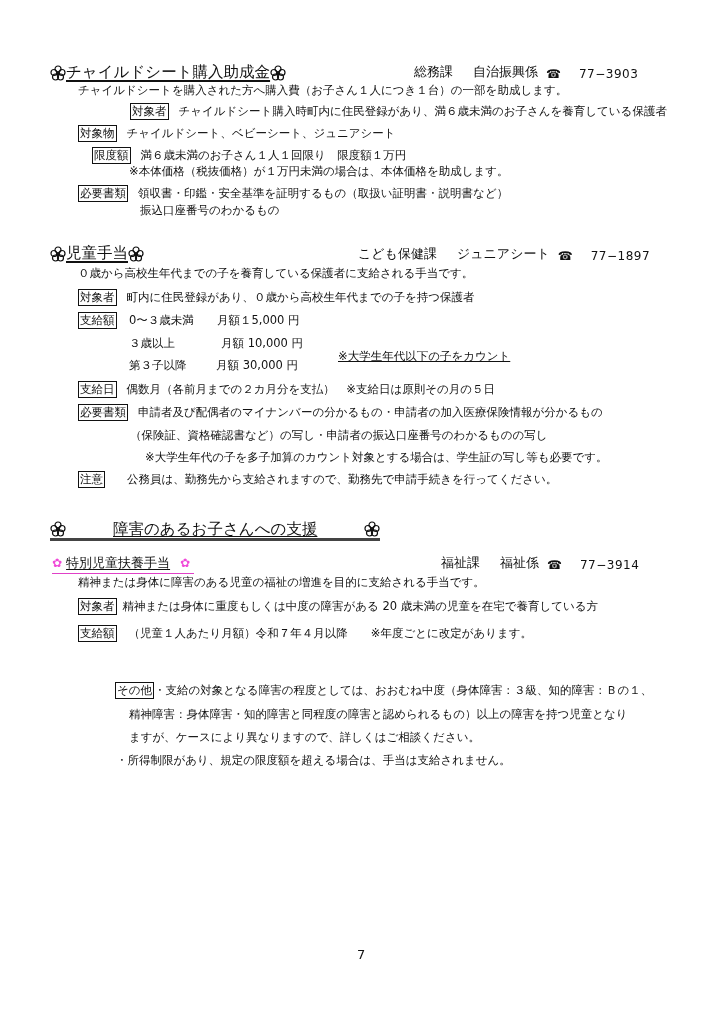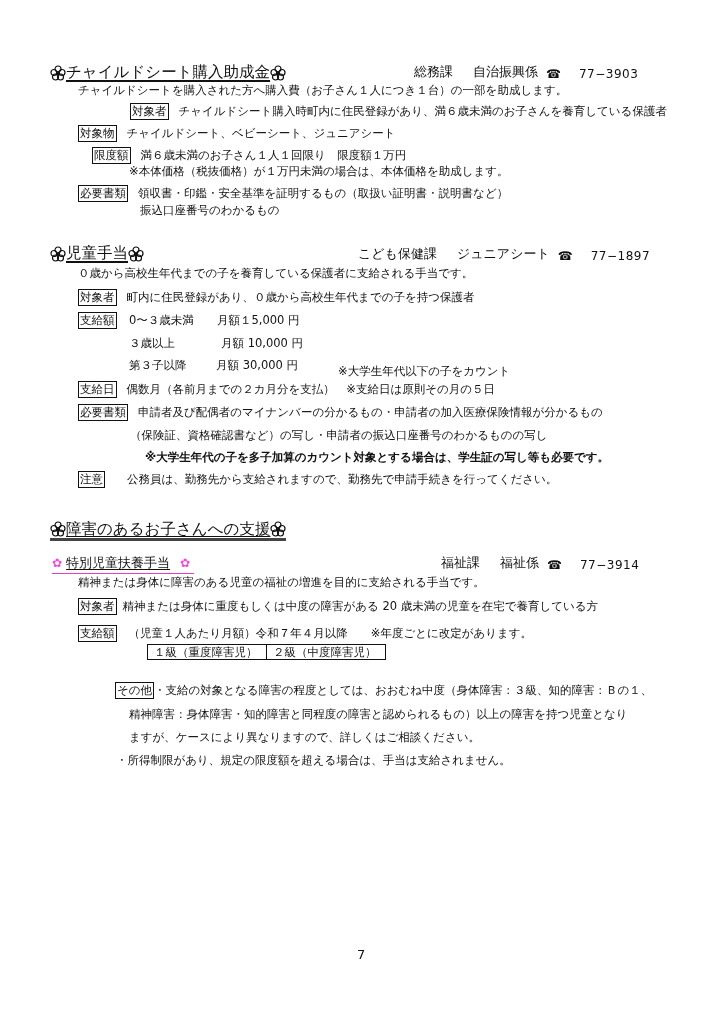--- a/index.html
+++ b/index.html
@@ -134,35 +134,35 @@
 
 <div class="abs txt" style="left:78px; top:312px;">
   <span class="label">支給額</span>
 </div>
 <div class="abs txt" style="left:129px; top:312px;">0〜３歳未満</div>
 <div class="abs txt" style="left:217px; top:312px;">月額１5,000 円</div>
 <div class="abs txt" style="left:129px; top:335px;">３歳以上</div>
 <div class="abs txt" style="left:221px; top:335px;text-align:right;">月額 10,000 円</div>
 <div class="abs txt" style="left:129px; top:357px;">第３子以降</div>
 <div class="abs txt" style="left:216px; top:357px;">月額 30,000 円</div>
-<div class="abs txt" style="left:338px; top:363px;">※大学生年代以下の子をカウント</div>
+<div class="abs txt" style="left:338px; top:348px;text-decoration:underline;">※大学生年代以下の子をカウント</div>
 
 <div class="abs txt" style="left:78px; top:381px;">
   <span class="label">支給日</span><span>偶数月（各前月までの２カ月分を支払）　※支給日は原則その月の５日</span>
 </div>
 <div class="abs txt" style="left:78px; top:404px;">
   <span class="label">必要書類</span><span>申請者及び配偶者のマイナンバーの分かるもの・申請者の加入医療保険情報が分かるもの</span>
 </div>
 <div class="abs txt" style="left:130px; top:427px;">（保険証、資格確認書など）の写し・申請者の振込口座番号のわかるものの写し</div>
-<div class="abs txt" style="left:145px; top:449px;font-weight:bold;">※大学生年代の子を多子加算のカウント対象とする場合は、学生証の写し等も必要です。</div>
+<div class="abs txt" style="left:145px; top:449px;">※大学生年代の子を多子加算のカウント対象とする場合は、学生証の写し等も必要です。</div>
 <div class="abs txt" style="left:78px; top:471px;">
   <span class="label" style="margin-right:22px;">注意</span><span>公務員は、勤務先から支給されますので、勤務先で申請手続きを行ってください。</span>
 </div>
 
-<div class="abs h-title shadowed" style="left:50px; top:520px;">
+<div class="abs h-title shadowed" style="left:50px; top:520px;gap:47px;">
   <span class="flower">
       <svg viewBox="0 0 16 16">
         <g fill="none" stroke="#111" stroke-width="1.2">
           <circle cx="8" cy="4" r="3"></circle>
           <circle cx="4" cy="7.5" r="3"></circle>
           <circle cx="12" cy="7.5" r="3"></circle>
           <circle cx="5.5" cy="12" r="3"></circle>
           <circle cx="10.5" cy="12" r="3"></circle>
           <circle cx="8" cy="8.5" r="1.6" fill="#111"></circle>
         </g>
@@ -198,24 +198,20 @@
 
 <div class="abs txt" style="left:78px; top:598px;">
   <span class="label" style="margin-right:6px;">対象者</span><span>精神または身体に重度もしくは中度の障害がある 20 歳未満の児童を在宅で養育している方</span>
 </div>
 <div class="abs txt" style="left:78px; top:625px;">
   <span class="label" style="margin-right:12px;">支給額</span><span>（児童１人あたり月額）令和７年４月以降　　※年度ごとに改定があります。</span>
 </div>
 
 <table class="abs amount" style="left:147px; top:644px;">
   <tbody>
-      <tr>
-    <td style="width:106px;">１級（重度障害児）</td>
-    <td style="width:106px;">２級（中度障害児）</td>
-  </tr>
 </tbody>
   </table>
 
 <div class="abs txt" style="left:78px; top:682px;padding-left:37px;">
   <span class="label" style="margin-right:0;">その他</span><span>・支給の対象となる障害の程度としては、おおむね中度（身体障害：３級、知的障害：Ｂの１、</span>
 </div>
 <div class="abs txt" style="left:129px; top:706px;">精神障害：身体障害・知的障害と同程度の障害と認められるもの）以上の障害を持つ児童となり</div>
 <div class="abs txt" style="left:129px; top:729px;">ますが、ケースにより異なりますので、詳しくはご相談ください。</div>
 <div class="abs txt" style="left:116px; top:752px;">・所得制限があり、規定の限度額を超える場合は、手当は支給されません。</div>
 

